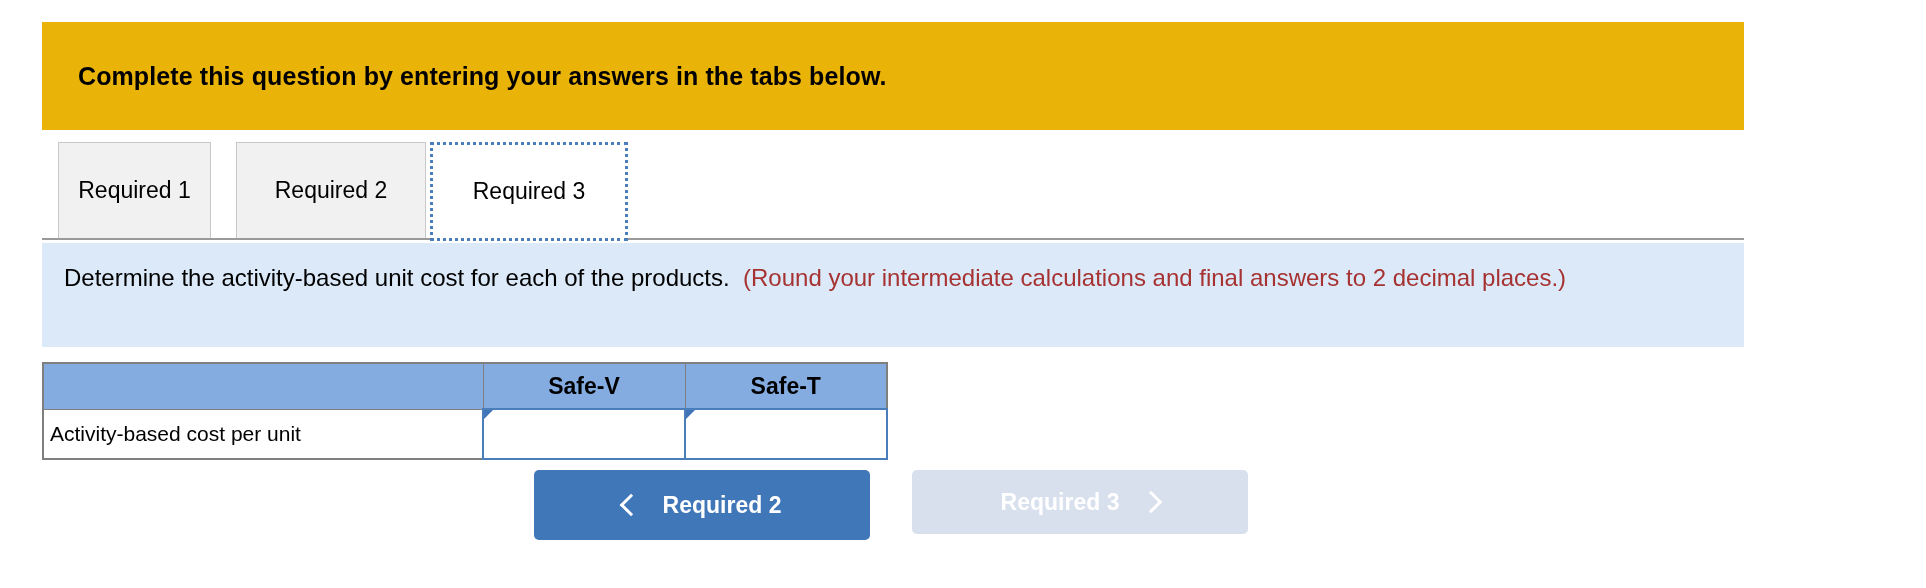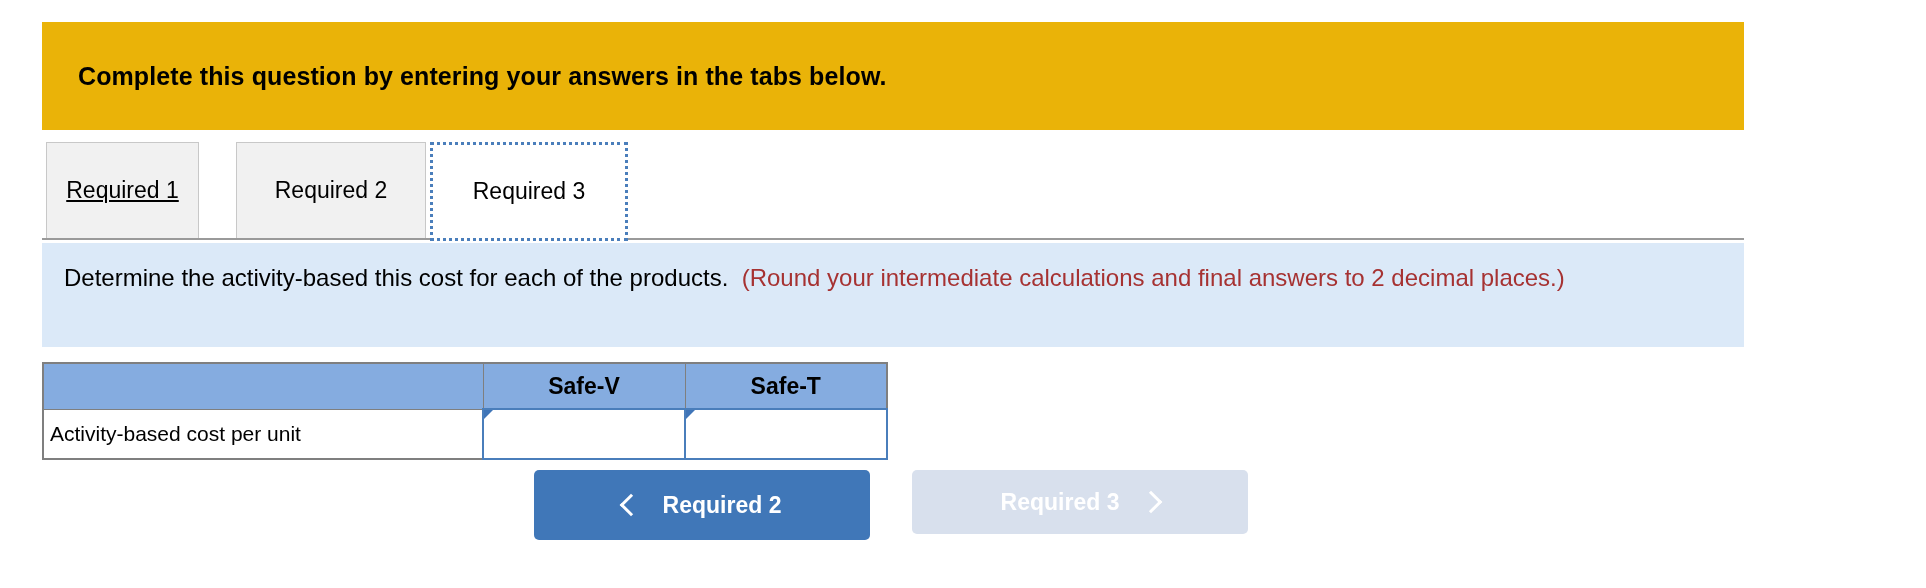--- a/index.html
+++ b/index.html
@@ -62,21 +62,21 @@
     align-items: center;
     justify-content: center;
     font-size: 23px;
     color: #000;
     background: #f1f1f1;
     border: 1px solid #c8c8c8;
     border-bottom: none;
     cursor: pointer;
     user-select: none;
   }
-  .tab.t1 { left: 4px;   width: 153px; text-decoration: underline; }
+  .tab.t1 { left: 16px;   width: 153px; }
   .tab.t2 { left: 194px; width: 190px; }
   .tab.t3 {
     left: 388px;
     width: 198px;
     background: #ffffff;
     border: 3px dotted #4a7ebb;
     border-bottom: 3px dotted #4a7ebb;
     height: 99px;
     z-index: 3;
   }
@@ -221,21 +221,21 @@
   <div class="tab t2">
     <span>Required 2</span>
   </div>
   <div class="tab t3">
     <span>Required 3</span>
   </div>
   <div class="rule"></div>
 </div>
 
 <div class="instruction">
-  <span class="normal">Determine the activity-based this cost for each of the products.</span>
+  <span class="normal">Determine the activity-based unit cost for each of the products.</span>
   <span class="normal">&nbsp;</span><span class="note">(Round your intermediate calculations and final answers to 2 decimal places.)</span>
 </div>
 
 <table class="answer-table">
   <thead>
     <tr>
       <th class="hd blank"></th>
       <th class="hd c1">Safe-V</th>
       <th class="hd c2">Safe-T</th>
     </tr>

